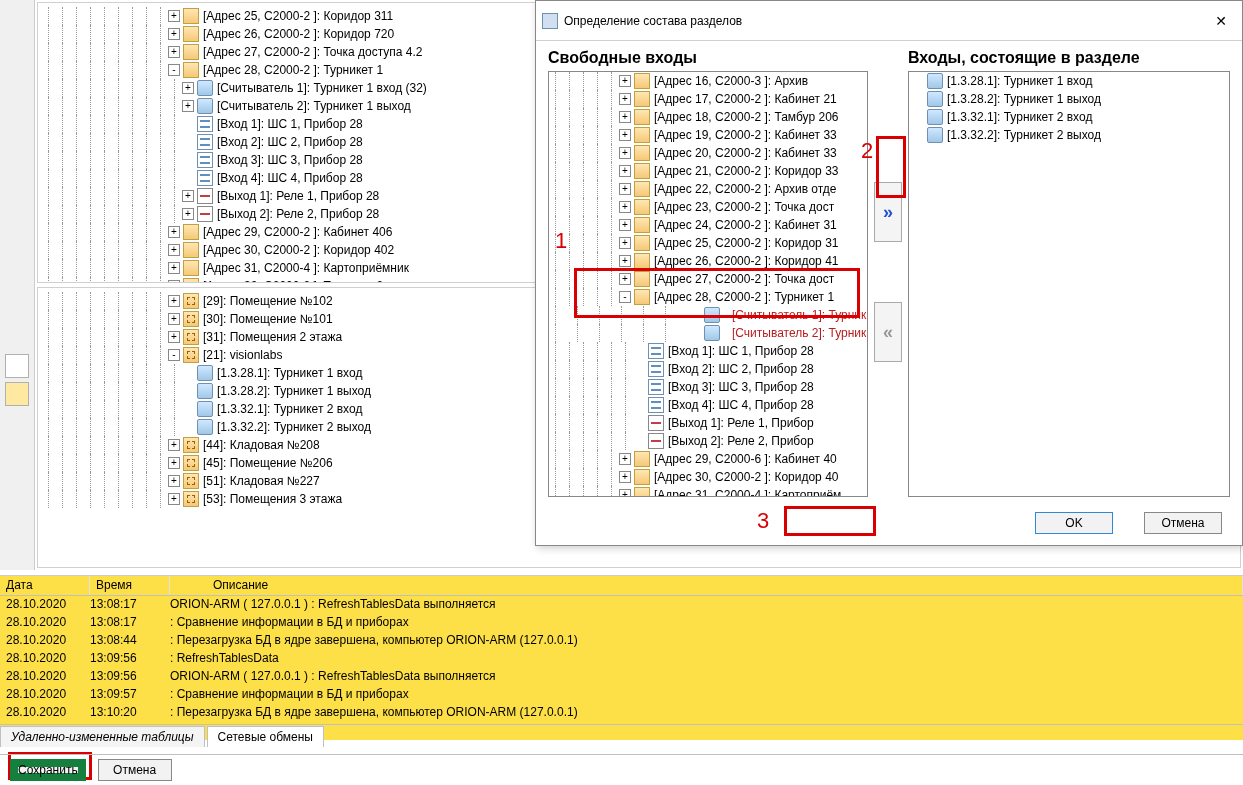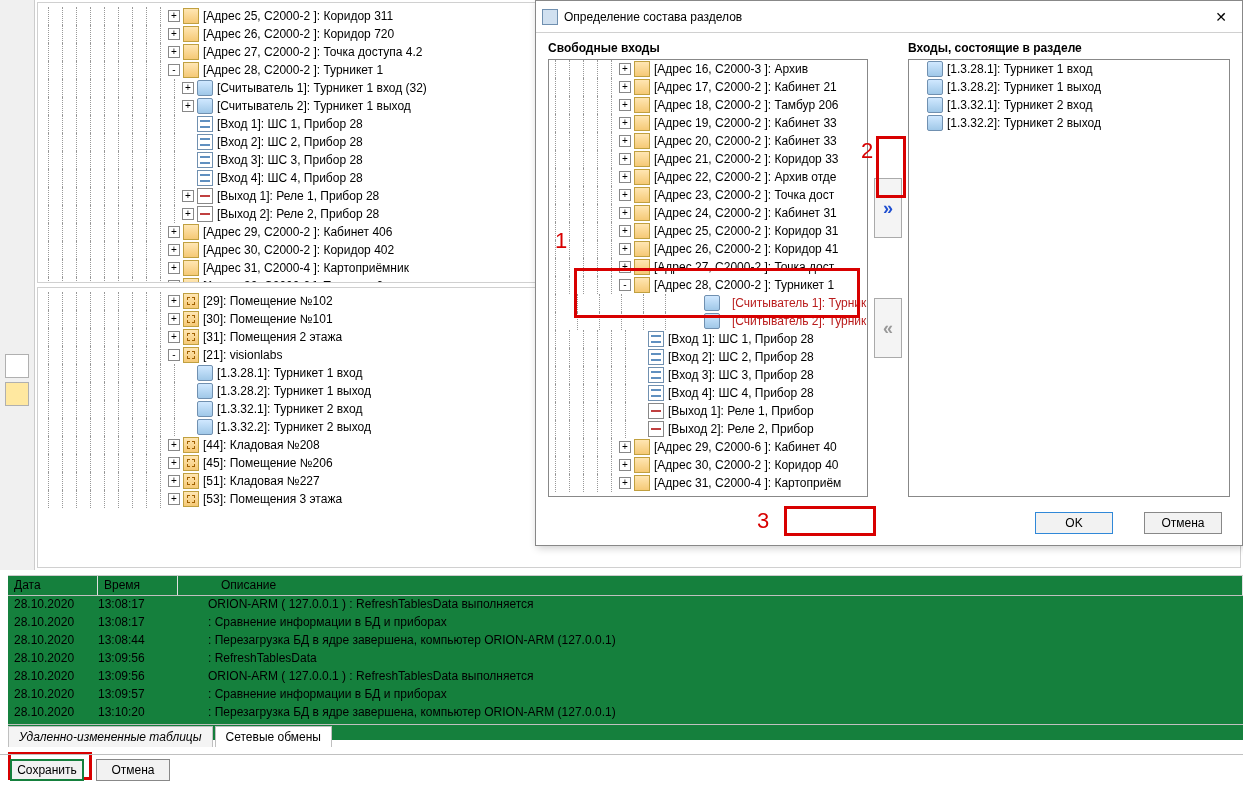--- a/index.html
+++ b/index.html
@@ -42,59 +42,59 @@
   
   .dialog {
     position: absolute;
     left: 535px; top: 0;
     width: 708px; height: 546px;
     background: #fff;
     border: 1px solid #888;
     box-shadow: 2px 2px 8px rgba(0,0,0,.2);
     display: flex; flex-direction: column;
   }
-  .dlg-title { height: 32px; display:flex; align-items:center; padding: 0 6px; border-bottom: 1px solid #d0d0d0; font-size: 12px; }
+  .dlg-title { height: 40px; display:flex; align-items:center; padding: 0 6px; border-bottom: 1px solid #d0d0d0; font-size: 12px; }
   .dlg-title .icn { width:16px; height:16px; margin-right:6px; background:#d0e0f0; border:1px solid #7090b0; }
   .dlg-close { margin-left:auto; width:30px; height:20px; display:flex; align-items:center; justify-content:center; font-size:14px; }
   .dlg-body { flex:1; display:flex; padding: 6px 12px 4px 12px; gap: 0; overflow:hidden; }
   .col { display:flex; flex-direction:column; }
   .col-left { width: 320px; }
   .col-right { flex:1; }
-  .col h4 { margin: 2px 0 4px 0; font-size:12px; font-weight:bold; }
+  .col h4 { margin: 2px 0 4px 0; font-size:16px; font-weight:bold; }
   .listbox { flex:1; border:1px solid #888; background:#fff; overflow: scroll; position:relative; }
   .listbox .tree-row { height: 18px; }
   .btn-col { width: 40px; display:flex; flex-direction:column; align-items:center; justify-content:center; gap:60px; }
   .arrow-btn { width: 28px; height: 60px; border:1px solid #aaa; background:#f4f4f4; display:flex; align-items:center; justify-content:center; font-size:18px; color:#2050d0; font-weight:bold; }
   .arrow-btn.dis { color:#999; }
   .dlg-footer { height: 44px; display:flex; align-items:center; justify-content:flex-end; gap:31px; padding: 0 20px; }
   .btn { min-width: 78px; height: 22px; border:1px solid #888; background:#f2f2f2; display:flex; align-items:center; justify-content:center; font-size:12px; }
   .btn.ok { border:1px solid #3088d8; }
 
   
   .anno { position:absolute; border:3px solid #d80000; pointer-events:none; }
   .anno-label { position:absolute; color:#d80000; font-size:22px; font-weight:normal; pointer-events:none; }
 
   
-  .log-area { position:absolute; left:8px; right:0; top:575px; height: 165px; border-top:1px solid #ccc; background:#15803d; }
+  .log-area { position:absolute; left:0; right:0; top:575px; height: 165px; border-top:1px solid #ccc; background:#fde047; }
   .log-headers { display:flex; height:20px; border-bottom:1px solid #c0c0c0; font-size:12px; }
   .log-headers div { padding: 2px 6px; border-right:1px solid #e0e0e0; }
   .lh-date { width: 90px; } .lh-time { width: 80px; } .lh-desc { flex:1;margin-left:37px; }
   .log-rows { }
   .log-row { display:flex; height:18px; padding:1px 0; }
   .log-row .c1 { width:90px; padding-left:6px; }
   .log-row .c2 { width:80px; }
-  .log-row .c3 { flex:1;margin-left:30px; }
+  .log-row .c3 { flex:1; }
 
   .tabs { display:flex; height:22px; border-top:1px solid #c0c0c0; margin-top:2px; }
   .tab { padding:3px 10px; border:1px solid #c0c0c0; border-bottom:none; background:#fff; margin-right:2px; position:relative; top:1px; }
   .tab.inactive { background:#f4f4f4;font-style:italic; }
 
   .footer-btns { position:absolute; left:0; right:0; top:754px; height:30px; display:flex; align-items:center; padding: 0 10px; gap:12px; border-top:1px solid #c0c0c0; }
   .fbtn { min-width: 74px; height:22px; border:1px solid #888; background:#f2f2f2; display:flex; align-items:center; justify-content:center; }
-  .fbtn.save { border:2px solid #15803d; }
+  .fbtn.save { border:8px solid #15803d; }
 </style>
 </head>
 <body>
 
 <div class="main-area">
   <div class="left-tools">
     <div class="tool"></div>
     <div class="tool cal"></div>
   </div>
   <div style="flex:1; display:flex; flex-direction:column;">

